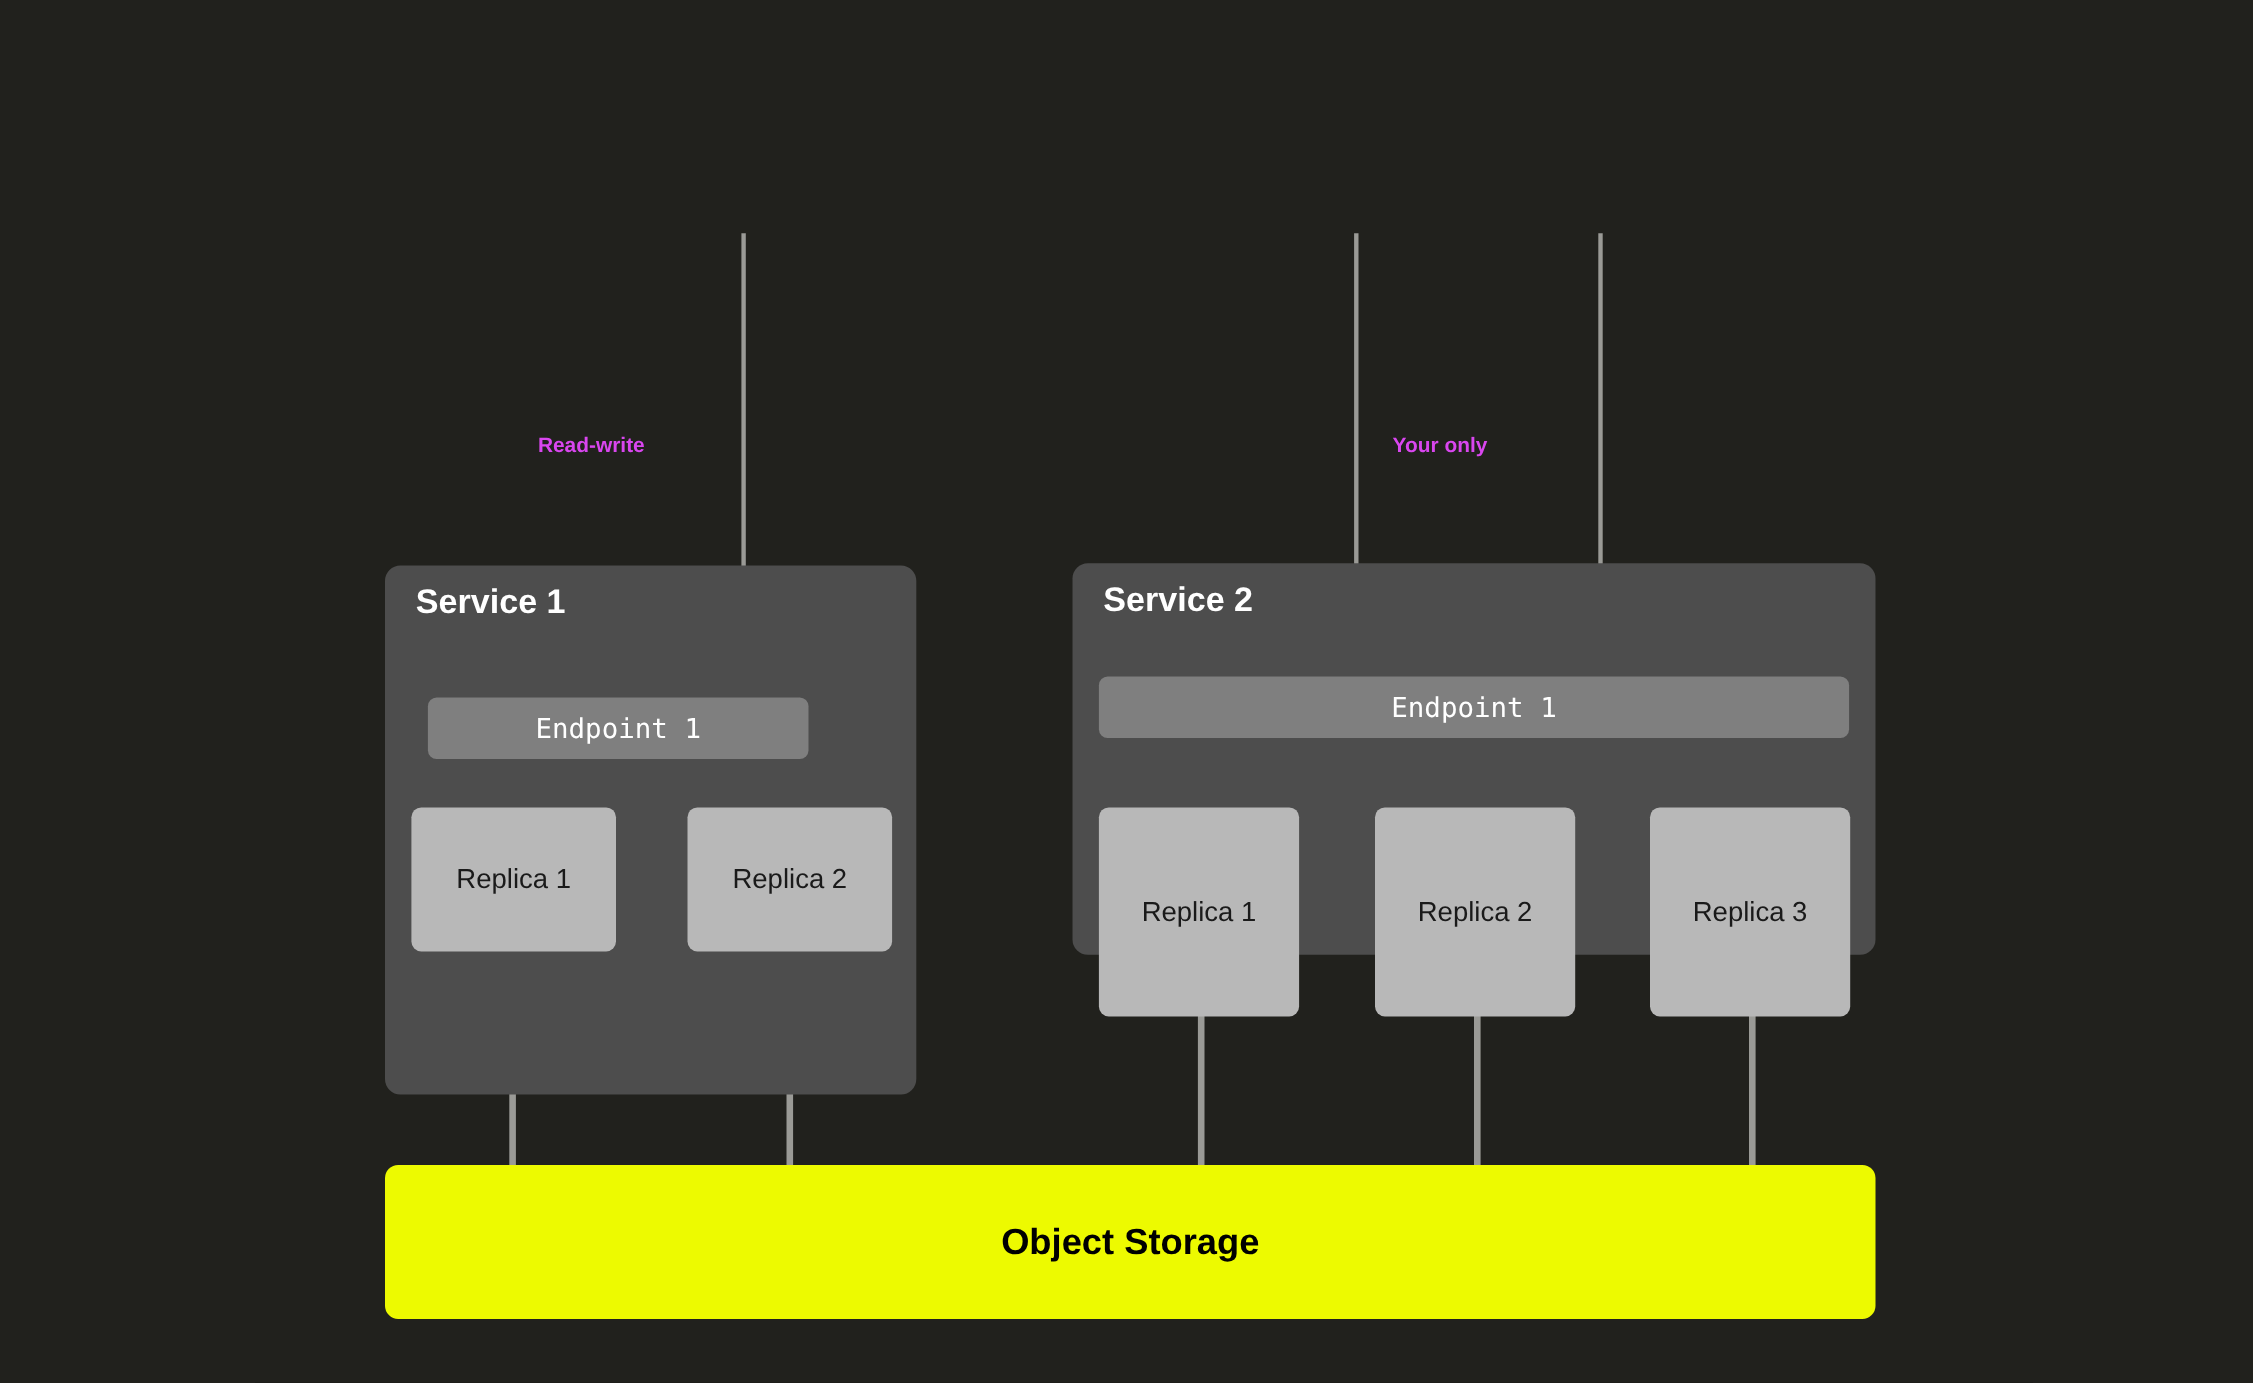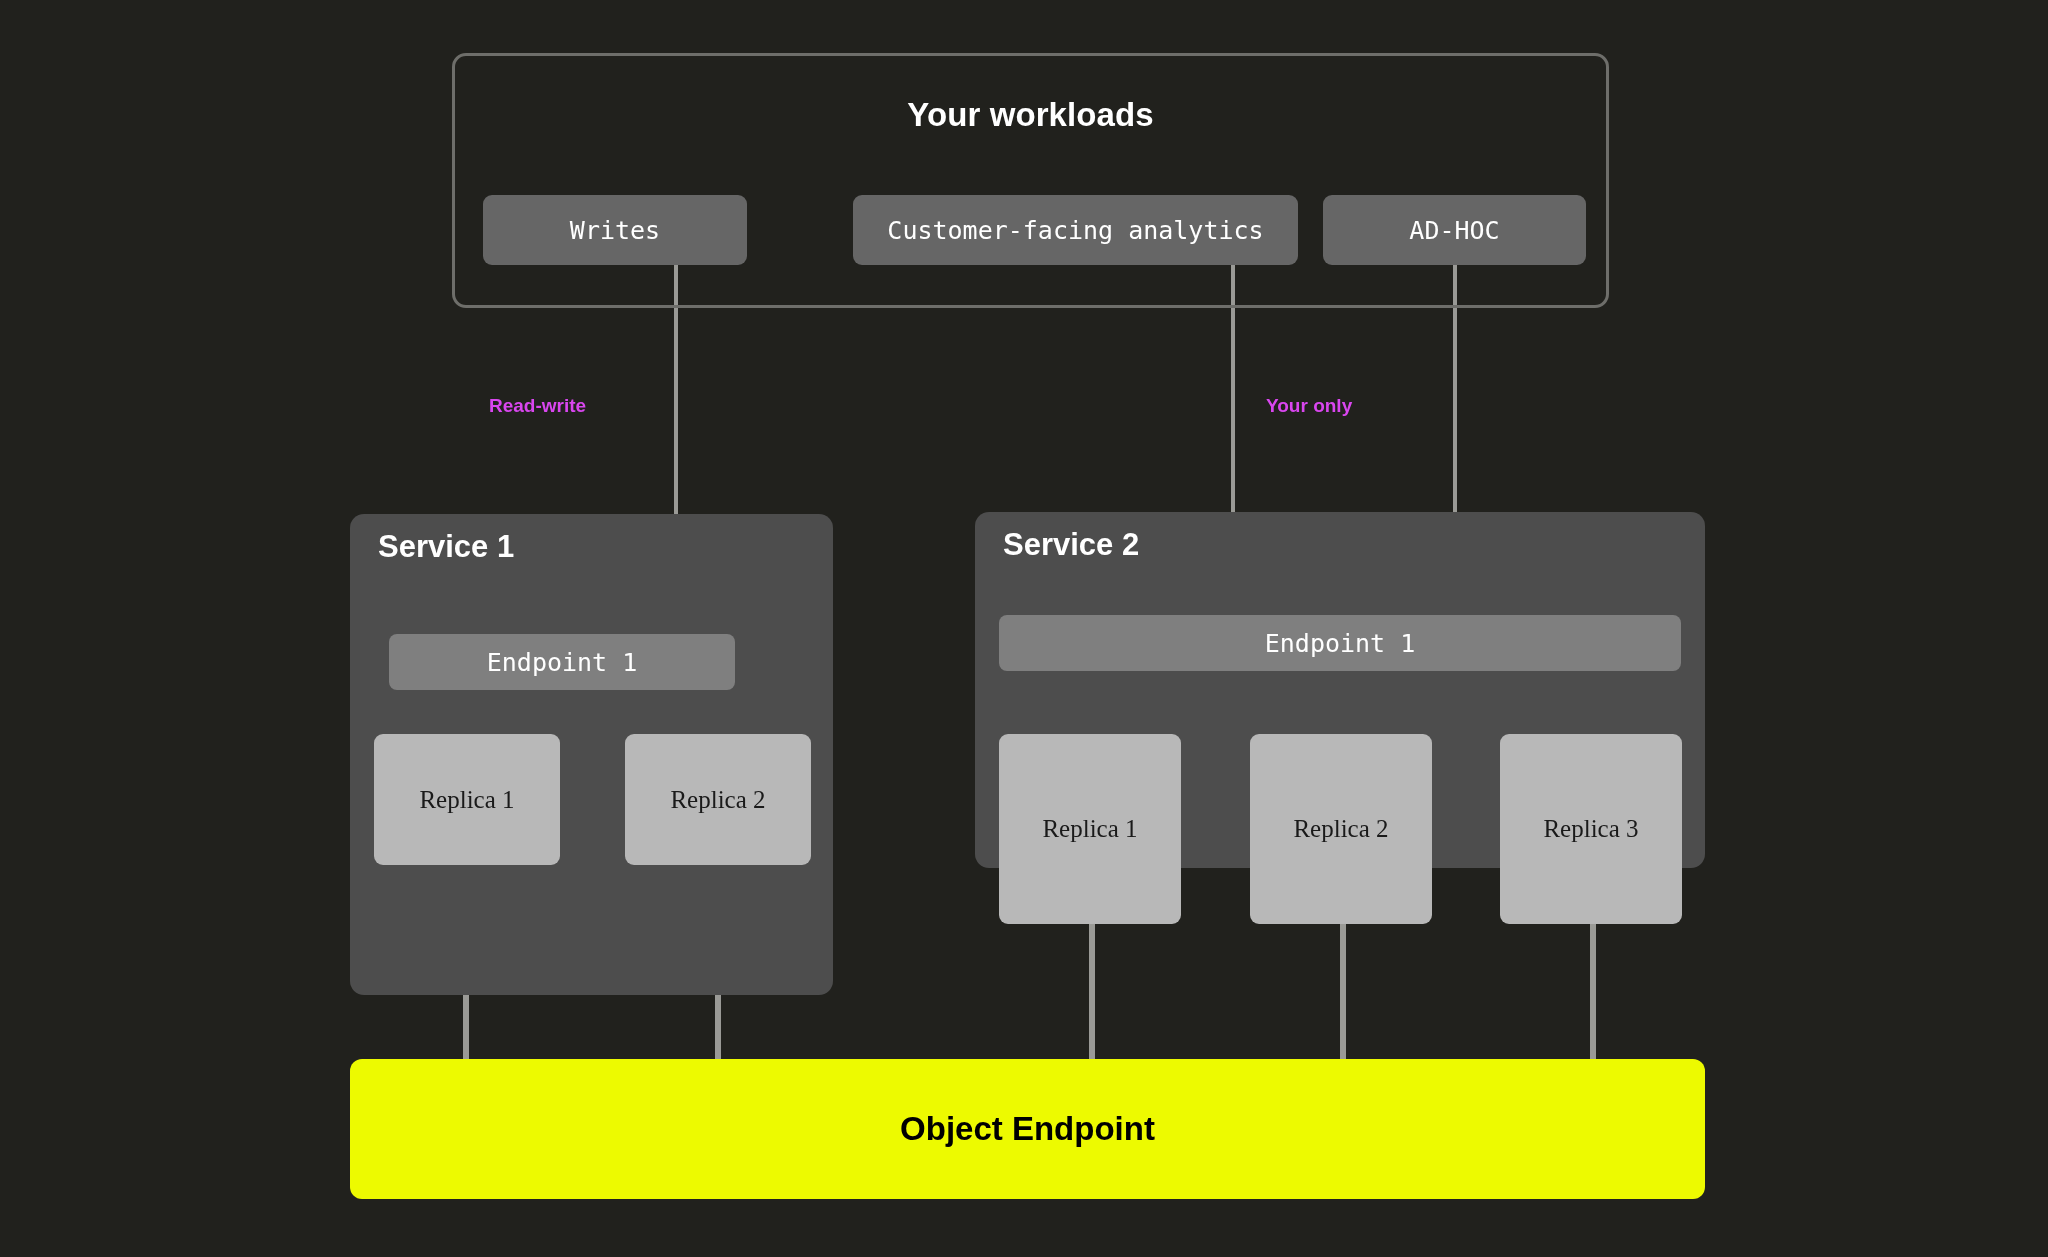--- a/index.html
+++ b/index.html
@@ -120,21 +120,21 @@
     z-index: 4;
   }
   .endpoint.e1 { left: 39px; top: 104px; width: 346px; margin-top: 16px; }
   .endpoint.e2 { left: 24px; top: 103px; width: 682px; }
 
   .replica {
     position: absolute;
     background: #b8b8b8;
     border-radius: 9px;
     color: #1a1a1a;
-    font-family: Liberation Serif, serif;
+    font-family: Liberation Sans, sans-serif;
     font-size: 25px;
     display: flex;
     align-items: center;
     justify-content: center;
     z-index: 4;
   }
   
   .service.s1 .replica { top: 220px; width: 186px; height: 131px; }
   .service.s1 .r0 { left: 24px; }
   .service.s1 .r1 { left: 275px; }
@@ -187,42 +187,34 @@
 
     <path d="M718,674 L718,1059" stroke="#9a9a96" stroke-width="6" fill="none"></path>
 
     <path d="M1092,672 L1092,1059" stroke="#9a9a96" stroke-width="6" fill="none"></path>
 
     <path d="M1343,672 L1343,1059" stroke="#9a9a96" stroke-width="6" fill="none"></path>
 
     <path d="M1593,672 L1593,1059" stroke="#9a9a96" stroke-width="6" fill="none"></path>
   </svg>
 
-  <div class="workloads-box">
-    <div class="workloads-title">Your workloads</div>
-    <div class="wl-row">
-      <div class="wl-chip w0">Writes</div>
-      <div class="wl-chip w1">Customer-facing analytics</div>
-      <div class="wl-chip w2">AD-HOC</div>
-    </div>
-  </div>
 
   <div class="flow-label rw">Read-write</div>
   <div class="flow-label ro">Your only</div>
 
   <div class="service s1">
     <div class="service-title">Service 1</div>
     <div class="endpoint e1">Endpoint 1</div>
     <div class="replica r0">Replica 1</div>
     <div class="replica r1">Replica 2</div>
   </div>
 
   <div class="service s2">
     <div class="service-title">Service 2</div>
     <div class="endpoint e2">Endpoint 1</div>
     <div class="replica r0">Replica 1</div>
     <div class="replica r1">Replica 2</div>
     <div class="replica r2">Replica 3</div>
   </div>
 
-  <div class="object-storage">Object Endpoint</div>
+  <div class="object-storage">Object Storage</div>
 
 </div>
 
 </body></html>

